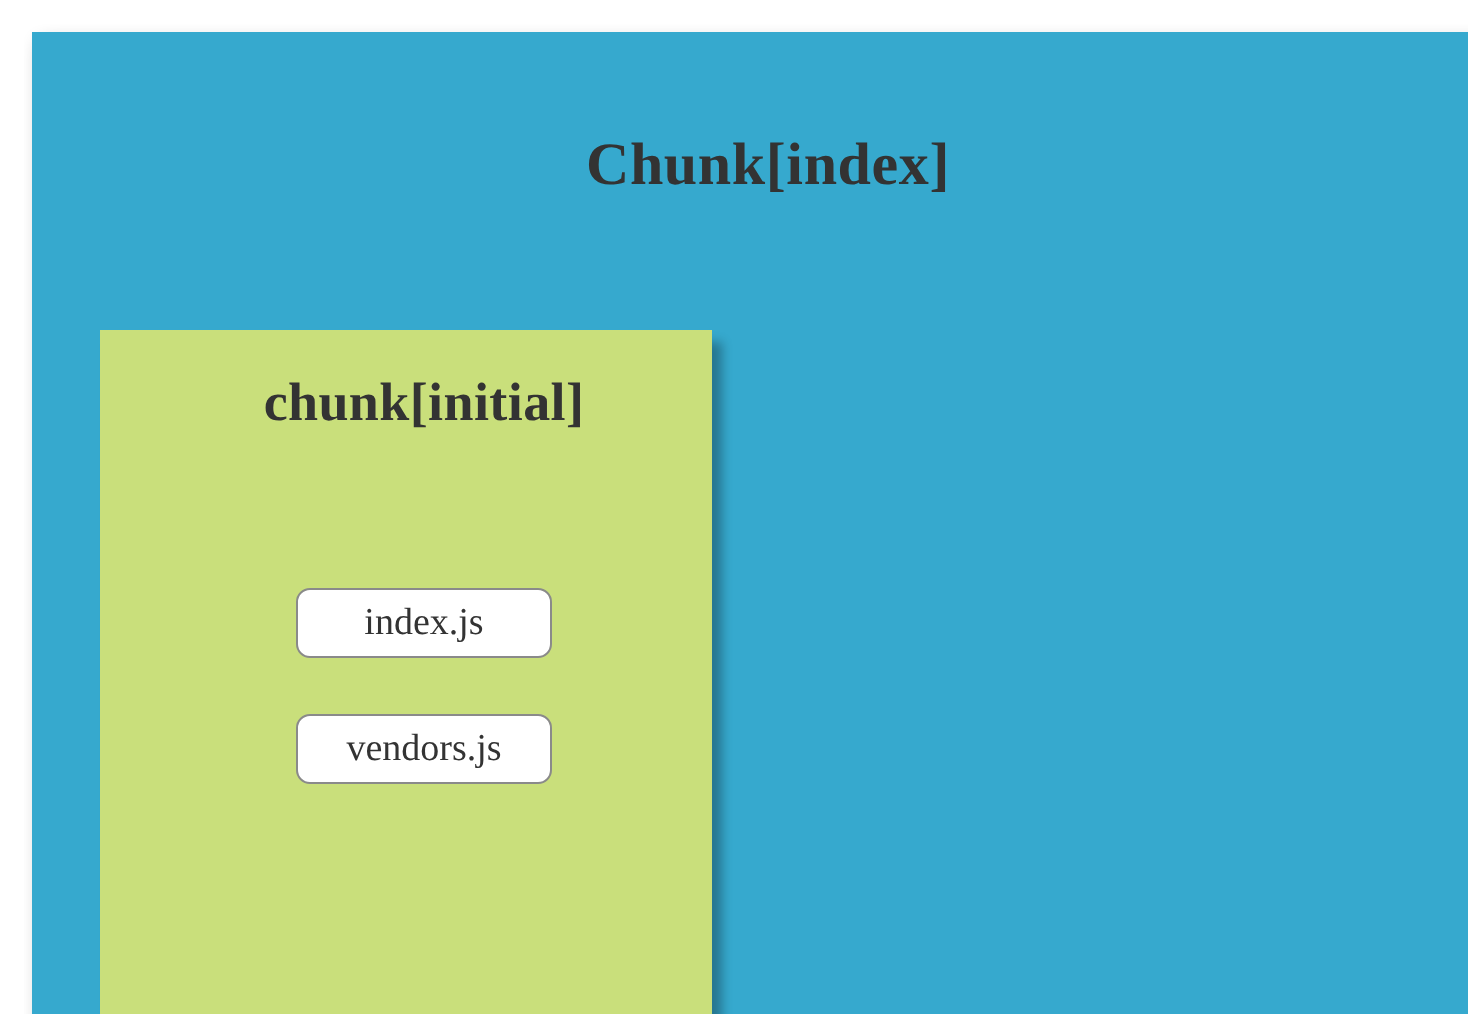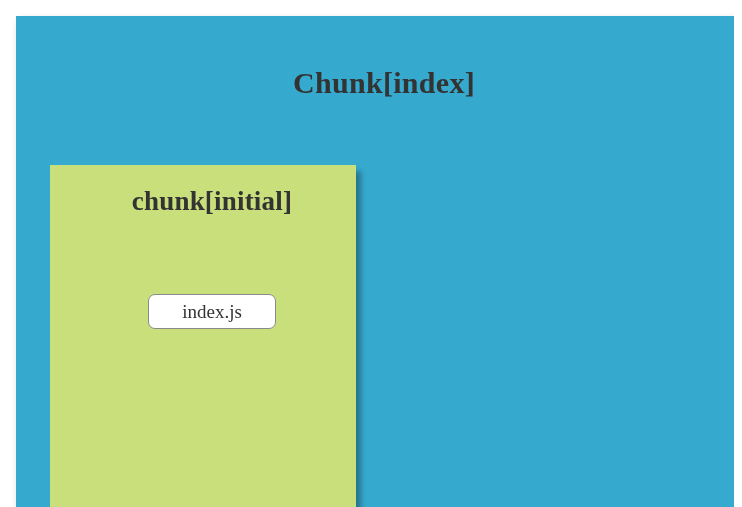--- a/index.html
+++ b/index.html
@@ -91,18 +91,19 @@
 
 <div class="stage">
   <div class="card">
 
     <div class="diagram-title">Chunk[index]</div>
 
     <div class="chunk-box chunk-box--initial">
       <div class="chunk-heading">chunk[initial]</div>
       <div class="files">
         <div class="file-label">index.js</div>
+        <div class="file-label">vendors.js</div>
       </div>
     </div>
 
 
   </div>
 </div>
 
 </body></html>

